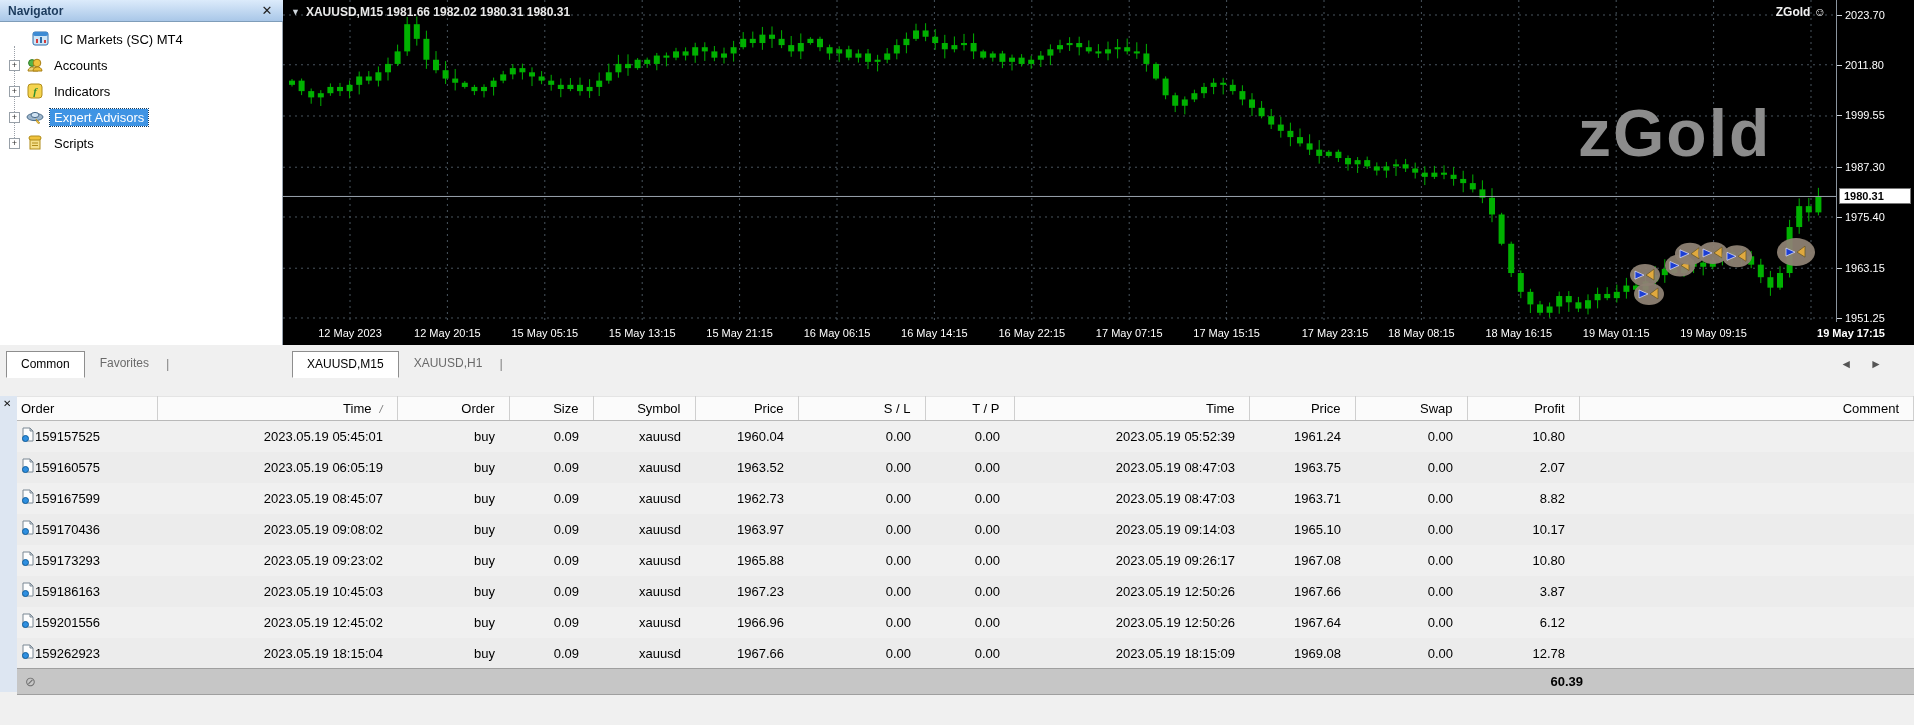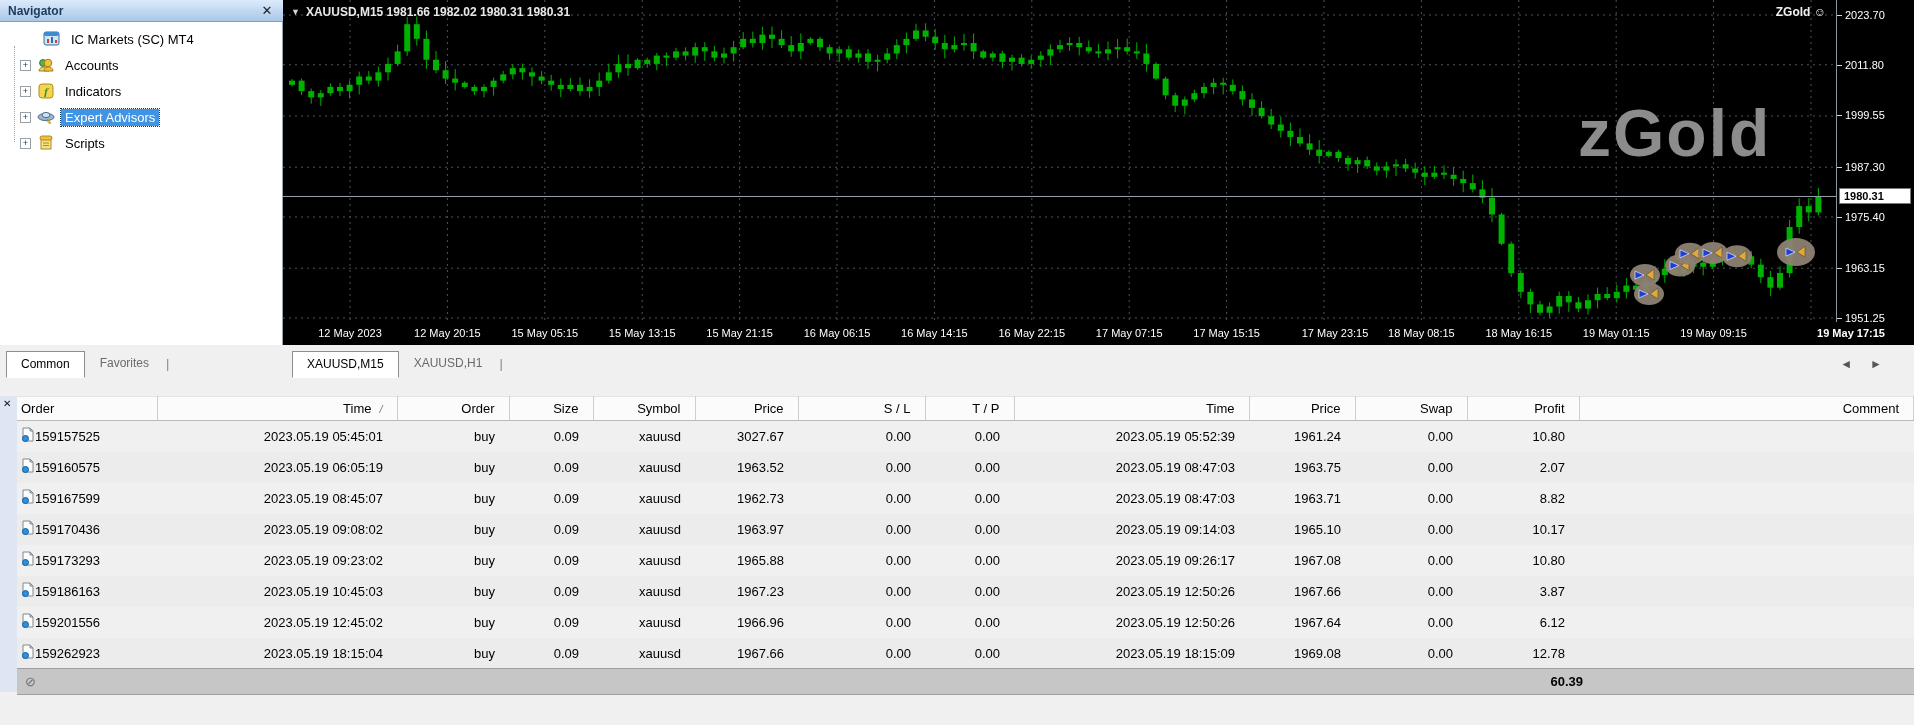--- a/index.html
+++ b/index.html
@@ -6,21 +6,21 @@
   html,body { width:1914px; height:725px; font-family:"Liberation Sans", sans-serif; background:#f0f0f0; overflow:hidden; }
   #app { position:relative; width:1914px; height:725px; background:#f0f0f0; }
 
   
   #navigator { position:absolute; left:0; top:0; width:283px; height:345px; background:#fff; border-right:1px solid #9aa4b0; }
   #nav-titlebar { position:absolute; left:0; top:0; width:283px; height:22px;
     background:linear-gradient(#dcebfb,#a9c7e8); border-bottom:1px solid #7f9db9;
     display:flex; align-items:center; padding:0 8px; }
   #nav-title { font-size:12px; font-weight:bold; color:#1b3a5c; }
   #nav-close { margin-left:auto; font-size:13px; color:#222; cursor:default; width:16px; text-align:center; }
-  .tree { position:absolute; left:0; top:26px; width:277px;padding-left:11px; }
+  .tree { position:absolute; left:0; top:26px; width:277px; }
   .tree-row { position:relative; height:26px; display:flex; align-items:center; font-size:13px; color:#000; }
   .tree-row .expander { width:11px; height:11px; border:1px solid #98a0a8; background:#fff; color:#333;
     font-size:9px; line-height:9px; text-align:center; margin-left:9px; margin-right:6px; flex:0 0 11px; }
   .tree-row .spacer { width:26px; flex:0 0 26px; }
   .tree-row .ticon { width:18px; height:16px; margin-right:6px; flex:0 0 18px; }
   .tree-label { padding:1px 4px; white-space:nowrap; }
   .tree-row.selected .tree-label { background:#3f94e4; color:#fff; outline:1px dotted #10395e; }
   .treelines { position:absolute; left:14px; top:46px; width:1px; height:96px; border-left:1px dotted #9aa0a8; }
 
   
@@ -596,21 +596,21 @@
                     <path d="M9 1 l3 3 h-3 z" fill="#cfd9e2" stroke="#7a8894"></path>
                     <circle cx="4.5" cy="11.5" r="3" fill="#2f8fe0" stroke="#1060a0"></circle>
                   </svg></span>
                 <span>159157525</span>
               </span>
             </td>
             <td class="r">2023.05.19 05:45:01</td>
             <td class="r">buy</td>
             <td class="r">0.09</td>
             <td class="r">xauusd</td>
-            <td class="r">3027.67</td>
+            <td class="r">1960.04</td>
             <td class="r">0.00</td>
             <td class="r">0.00</td>
             <td class="r">2023.05.19 05:52:39</td>
             <td class="r">1961.24</td>
             <td class="r">0.00</td>
             <td class="r">10.80</td>
             <td class="r"></td>
           </tr>
           <tr class="alt">
             <td class="l">

